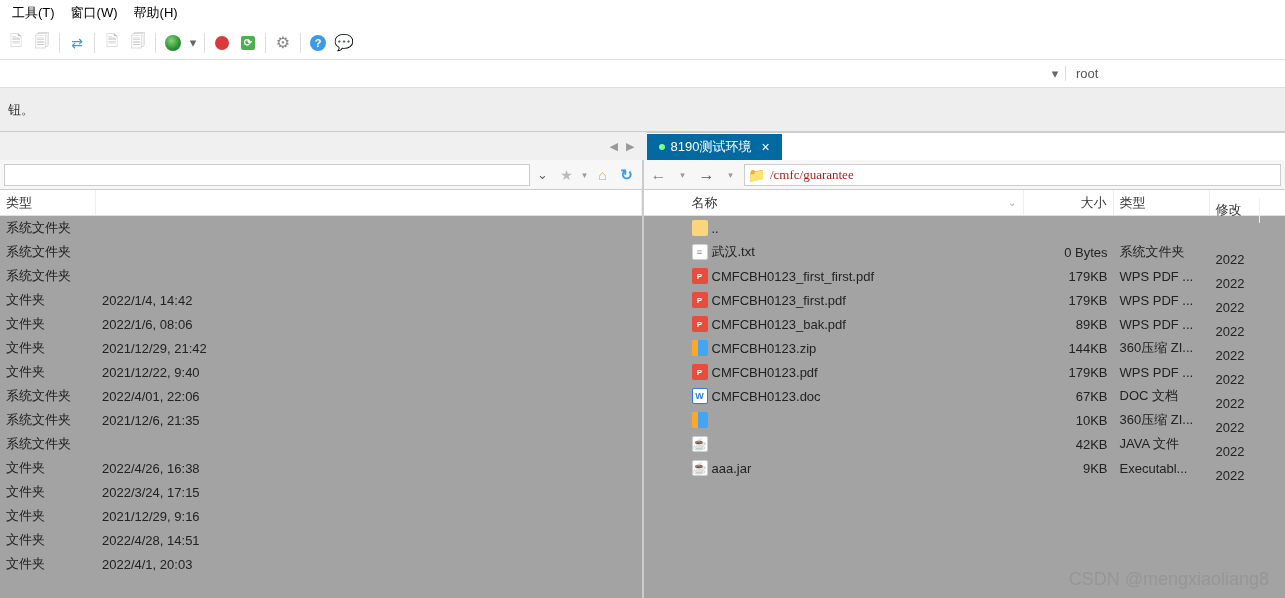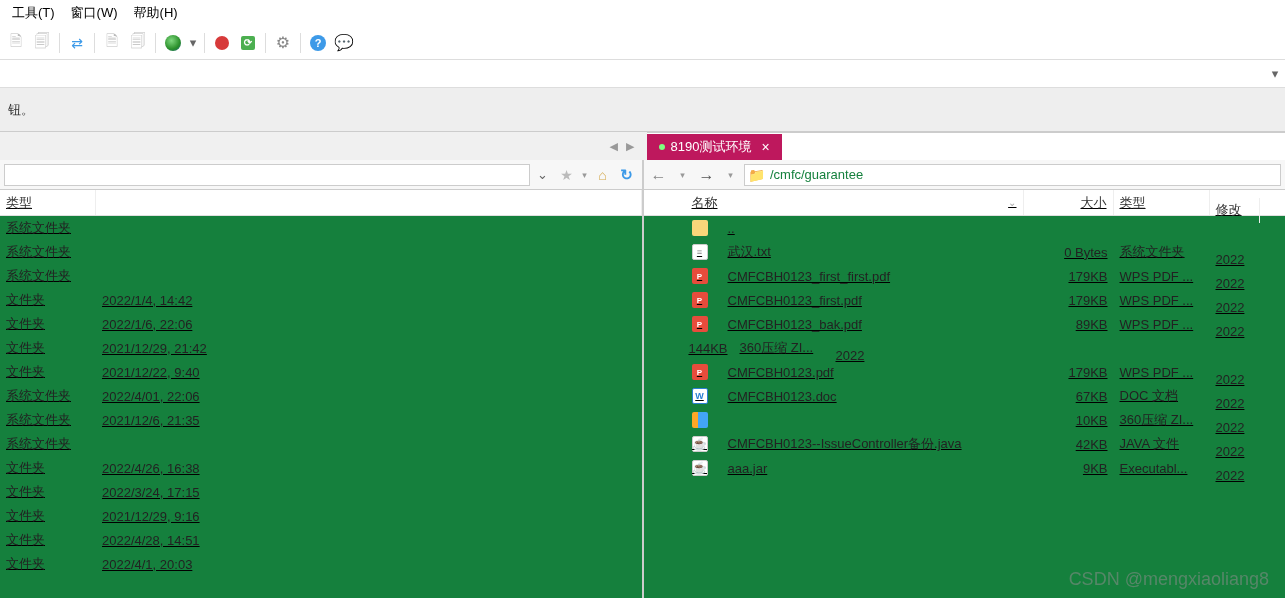--- a/index.html
+++ b/index.html
@@ -19,45 +19,45 @@
 .doc-icon { color:#bbb; font-size:15px; }
 .addressrow { height:28px; background:#fff; display:flex; align-items:center; border-bottom:1px solid #ddd; }
 .addressrow .spacer { flex:1; }
 .addressrow .dd { width:20px; text-align:center; color:#666; cursor:pointer; }
 .addressrow .user { padding:0 10px; color:#555; border-left:1px solid #ddd; min-width:220px; }
 .infobar { height:44px; background:#eee; padding:6px 8px; color:#333; border-bottom:1px solid #ccc; display:flex; align-items:center; }
 .tabsrow { height:28px; display:flex; }
 .tabsrow .left-tabs { flex:1; display:flex; justify-content:flex-end; align-items:center; padding-right:8px; }
 .tabsrow .arrow { color:#999; cursor:pointer; padding:0 4px; font-size:11px; }
 .tabsrow .right-tabs { flex:1; display:flex; align-items:center; border-top:1px solid #ccc; background:#fff; }
-.tab { background:#be185d; color:#fff; padding:4px 12px; display:flex; align-items:center; gap:6px; font-size:12px; }
+.tab { background:#0369a1; color:#fff; padding:4px 12px; display:flex; align-items:center; gap:6px; font-size:12px; }
 .tab .dot { width:6px; height:6px; border-radius:50%; background:#7fff7f; }
 .tab .close { color:#fff; cursor:pointer; font-size:14px; margin-left:4px; }
 .navrow { height:30px; background:#f7f7f7; display:flex; border-bottom:1px solid #ccc; }
 .nav-half { flex:1; display:flex; align-items:center; padding:0 4px; gap:2px; }
 .nav-half.left { border-right:2px solid #ccc; }
 .nav-input { flex:1; height:22px; border:1px solid #ccc; background:#fff; padding:0 4px; display:flex; align-items:center; color:#666; }
 .nav-half .navbtn { width:22px; height:22px; display:flex; align-items:center; justify-content:center; cursor:pointer; }
 .star { color:#bbb; font-size:14px; }
 .home { color:#d4a94e; font-size:14px; }
 .refresh { color:#3d9ae8; font-size:15px; font-weight:bold; }
 .navarrow { color:#888; font-size:16px; }
 .navarrow.fwd { color:#555; }
 .tri { color:#999; font-size:9px; }
 .folder-icon-s { color:#f9d67a; font-size:14px; }
 .panels { display:flex; height:calc(598px - 26px - 34px - 28px - 44px - 28px - 30px); }
-.panel { flex:1; background:#15803d; overflow:auto; border-right:2px solid #ccc;text-decoration:underline; }
+.panel { flex:1; background:#a3a3a3; overflow:auto; border-right:2px solid #ccc; }
 .panel.right { border-right:none; }
 .header-row { display:flex; border-bottom:1px solid #e0e0e0; height:26px; align-items:center; color:#333; position:sticky; top:0; background:#fff; }
 .header-row .col { padding:0 6px; border-right:1px solid #eee; height:100%; display:flex; align-items:center; cursor:pointer; }
 .row { display:flex; height:24px; align-items:center; color:#222; cursor:pointer; }
 .row .col { padding:0 6px; overflow:hidden; white-space:nowrap; text-overflow:ellipsis; }
 .left-panel .c-type { width:96px; }
 .left-panel .c-date { width:190px; }
-.right-panel .c-name { width:380px; display:flex; align-items:center; gap:20px;padding-left:48px; }
+.right-panel .c-name { width:380px; display:flex; align-items:center; gap:4px;padding-left:48px; }
 .right-panel .c-size { width:90px; text-align:right; }
 .right-panel .c-rtype { width:96px; }
 .right-panel .c-mod { width:50px;margin-top:15px; }
 .ficon { width:16px; height:16px; display:inline-flex; align-items:center; justify-content:center; font-size:12px; border-radius:2px; flex-shrink:0; }
 .ficon.folder { background:#f9d67a; }
 .ficon.txt { background:#fff; border:1px solid #ccc; color:#888; font-size:9px; }
 .ficon.pdf { background:#e74c3c; color:#fff; font-size:8px; font-weight:bold; }
 .ficon.zip { background:linear-gradient(to right,#ffa726 0%,#ffa726 40%,#42a5f5 40%,#42a5f5 100%); }
 .ficon.doc { background:#fff; border:1px solid #2a7fd4; color:#2a7fd4; font-size:9px; font-weight:bold; }
 .ficon.java { background:#fff; border:1px solid #ccc; color:#e67e22; }
@@ -98,20 +98,21 @@
   <div class="divider"></div>
   <div class="tbtn">
       <div class="help-icon">?</div>
     </div>
   <div class="tbtn bubble">💬</div>
 </div>
 
 <div class="addressrow">
   <div class="spacer"></div>
   <div class="dd">▾</div>
+  <div class="user">root</div>
 </div>
 
 <div class="infobar">
   <span>钮。</span>
 </div>
 
 <div class="tabsrow">
   <div class="left-tabs">
     <span class="arrow">◀</span>
     <span class="arrow">▶</span>
@@ -134,21 +135,21 @@
     <div class="navbtn home">⌂</div>
     <div class="navbtn refresh">↻</div>
   </div>
   <div class="nav-half">
     <div class="navbtn navarrow">←</div>
     <div class="navbtn tri">▾</div>
     <div class="navbtn navarrow fwd">→</div>
     <div class="navbtn tri">▾</div>
     <div class="nav-input">
       <span class="folder-icon-s">📁</span>
-      <span style="margin-left:4px;color:#15803d;">/cmfc/guarantee</span>
+      <span style="margin-left:4px;color:#b91c1c;font-family:Liberation Serif, serif;">/cmfc/guarantee</span>
     </div>
   </div>
 </div>
 
 <div class="panels">
   <div class="panel left-panel">
     <div class="header-row">
       <div class="col c-type">类型</div>
       <div class="col" style="flex:1"></div>
     </div>
@@ -164,21 +165,21 @@
         <div class="row">
           <div class="col c-type">系统文件夹</div>
           <div class="col c-date"></div>
         </div>
         <div class="row">
           <div class="col c-type">文件夹</div>
           <div class="col c-date">2022/1/4, 14:42</div>
         </div>
         <div class="row">
           <div class="col c-type">文件夹</div>
-          <div class="col c-date">2022/1/6, 22:06</div>
+          <div class="col c-date">2022/1/6, 08:06</div>
         </div>
         <div class="row">
           <div class="col c-type">文件夹</div>
           <div class="col c-date">2021/12/29, 21:42</div>
         </div>
         <div class="row">
           <div class="col c-type">文件夹</div>
           <div class="col c-date">2021/12/22, 9:40</div>
         </div>
         <div class="row">
@@ -265,20 +266,24 @@
         <div class="row">
           <div class="col c-name">
             <span class="ficon pdf">P</span>
             <span>CMFCBH0123_bak.pdf</span>
           </div>
           <div class="col c-size">89KB</div>
           <div class="col c-rtype">WPS PDF ...</div>
           <div class="col c-mod">2022</div>
         </div>
         <div class="row">
+          <div class="col c-name">
+            <span class="ficon zip"></span>
+            <span>CMFCBH0123.zip</span>
+          </div>
           <div class="col c-size">144KB</div>
           <div class="col c-rtype">360压缩 ZI...</div>
           <div class="col c-mod">2022</div>
         </div>
         <div class="row">
           <div class="col c-name">
             <span class="ficon pdf">P</span>
             <span>CMFCBH0123.pdf</span>
           </div>
           <div class="col c-size">179KB</div>
@@ -298,21 +303,20 @@
           <div class="col c-name">
             <span class="ficon zip"></span>
           </div>
           <div class="col c-size">10KB</div>
           <div class="col c-rtype">360压缩 ZI...</div>
           <div class="col c-mod">2022</div>
         </div>
         <div class="row">
           <div class="col c-name">
             <span class="ficon java">☕</span>
-            <span>CMFCBH0123--IssueController备份.java</span>
           </div>
           <div class="col c-size">42KB</div>
           <div class="col c-rtype">JAVA 文件</div>
           <div class="col c-mod">2022</div>
         </div>
         <div class="row">
           <div class="col c-name">
             <span class="ficon jar">☕</span>
             <span>aaa.jar</span>
           </div>

